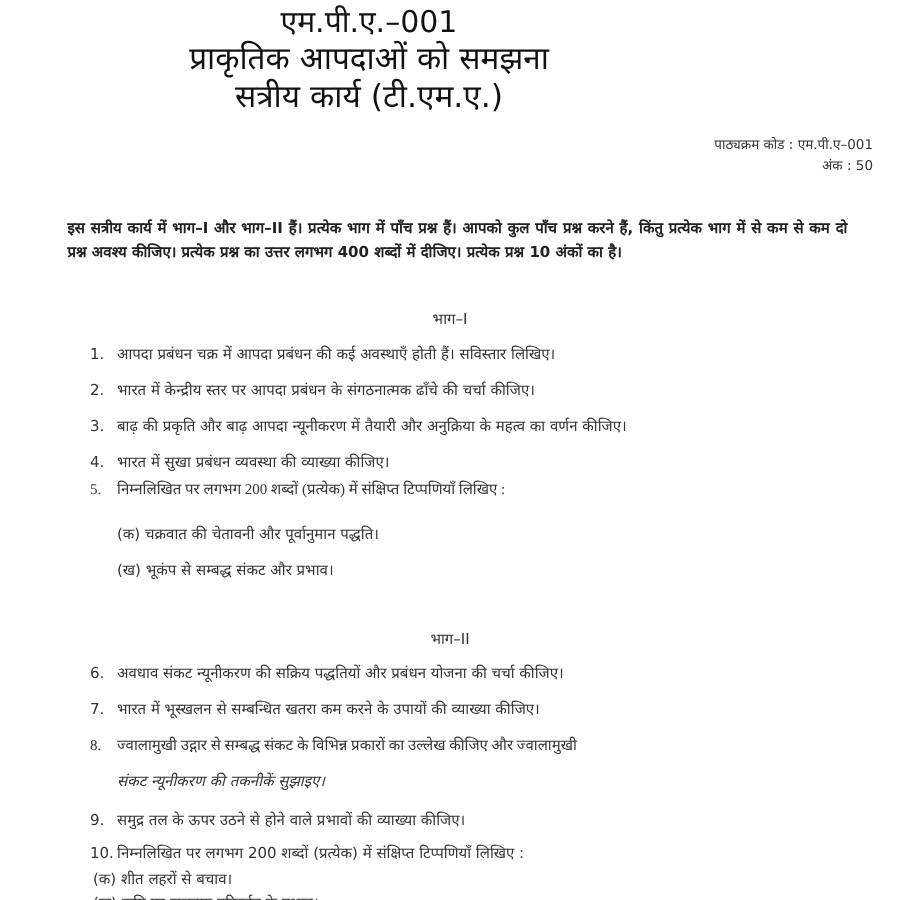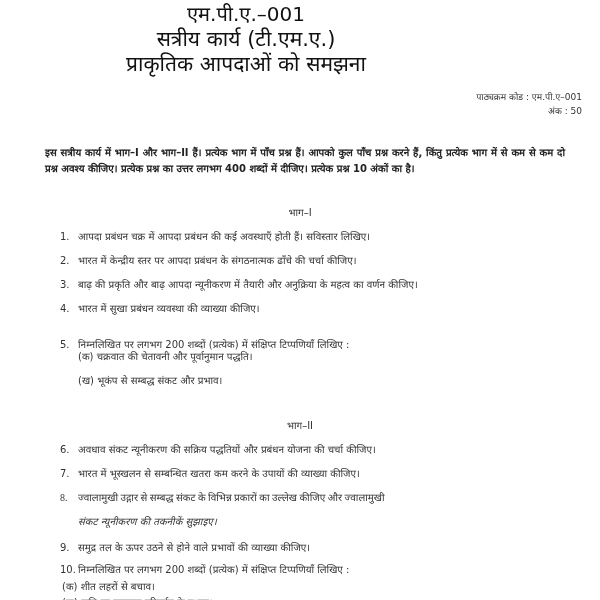--- a/index.html
+++ b/index.html
@@ -13,22 +13,22 @@
   .section-head { position: absolute; left: 0; width: 600px; text-align: center; font-size: 10px; color: #333; }
   .q { position: absolute; left: 60px; font-size: 10px; line-height: 14px; color: #333; white-space: nowrap; }
   .q .num { display: inline-block; width: 18px; }
   .sub { position: absolute; font-size: 10px; line-height: 14px; color: #333; white-space: nowrap; }
 </style>
 </head>
 <body>
 
 <div class="title-block">
   <div class="title-line code">एम.पी.ए.–001</div>
+  <div class="title-line">प्राकृतिक आपदाओं को समझना</div>
   <div class="title-line">सत्रीय कार्य (टी.एम.ए.)</div>
-  <div class="title-line">प्राकृतिक आपदाओं को समझना</div>
 </div>
 
 <div class="meta">
   <div>पाठ्यक्रम कोड : एम.पी.ए–001</div>
   <div>अंक : 50</div>
 </div>
 
 <div class="intro">इस सत्रीय कार्य में भाग–I और भाग–II हैं। प्रत्येक भाग में पाँच प्रश्न हैं। आपको कुल पाँच प्रश्न करने हैं, किंतु प्रत्येक भाग में से कम से कम दो प्रश्न अवश्य कीजिए। प्रत्येक प्रश्न का उत्तर लगभग 400 शब्दों में दीजिए। प्रत्येक प्रश्न 10 अंकों का है।</div>
 
 <div class="section-head" style="top:205px;">भाग–I</div>
@@ -38,21 +38,21 @@
 </div>
 <div class="q" style="top:254px;">
   <span class="num">2.</span><span>भारत में केन्द्रीय स्तर पर आपदा प्रबंधन के संगठनात्मक ढाँचे की चर्चा कीजिए।</span>
 </div>
 <div class="q" style="top:278px;">
   <span class="num">3.</span><span>बाढ़ की प्रकृति और बाढ़ आपदा न्यूनीकरण में तैयारी और अनुक्रिया के महत्व का वर्णन कीजिए।</span>
 </div>
 <div class="q" style="top:302px;">
   <span class="num">4.</span><span>भारत में सुखा प्रबंधन व्यवस्था की व्याख्या कीजिए।</span>
 </div>
-<div class="q" style="top:338px;">
+<div class="q" style="top:320px;font-family:Liberation Serif, serif;">
   <span class="num">5.</span><span>निम्नलिखित पर लगभग 200 शब्दों (प्रत्येक) में संक्षिप्त टिप्पणियाँ लिखिए :</span>
 </div>
 <div class="sub" style="top:350px; left:78px;">(क) चक्रवात की चेतावनी और पूर्वानुमान पद्धति।</div>
 <div class="sub" style="top:374px; left:78px;">(ख) भूकंप से सम्बद्ध संकट और प्रभाव।</div>
 
 <div class="section-head" style="top:418px;">भाग–II</div>
 
 <div class="q" style="top:443px;">
   <span class="num">6.</span><span>अवधाव संकट न्यूनीकरण की सक्रिय पद्धतियों और प्रबंधन योजना की चर्चा कीजिए।</span>
 </div>

